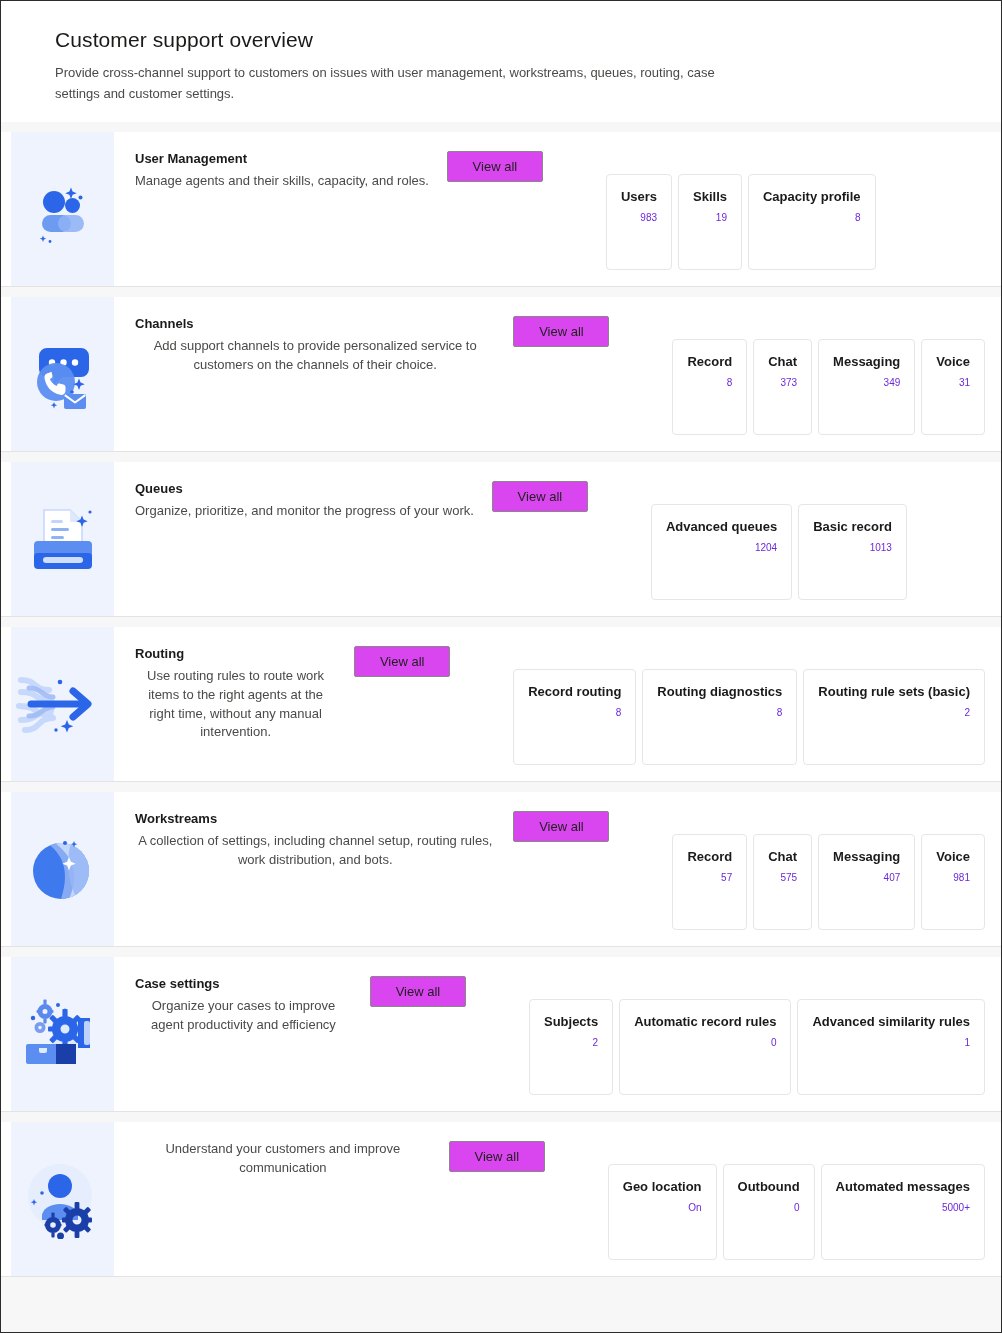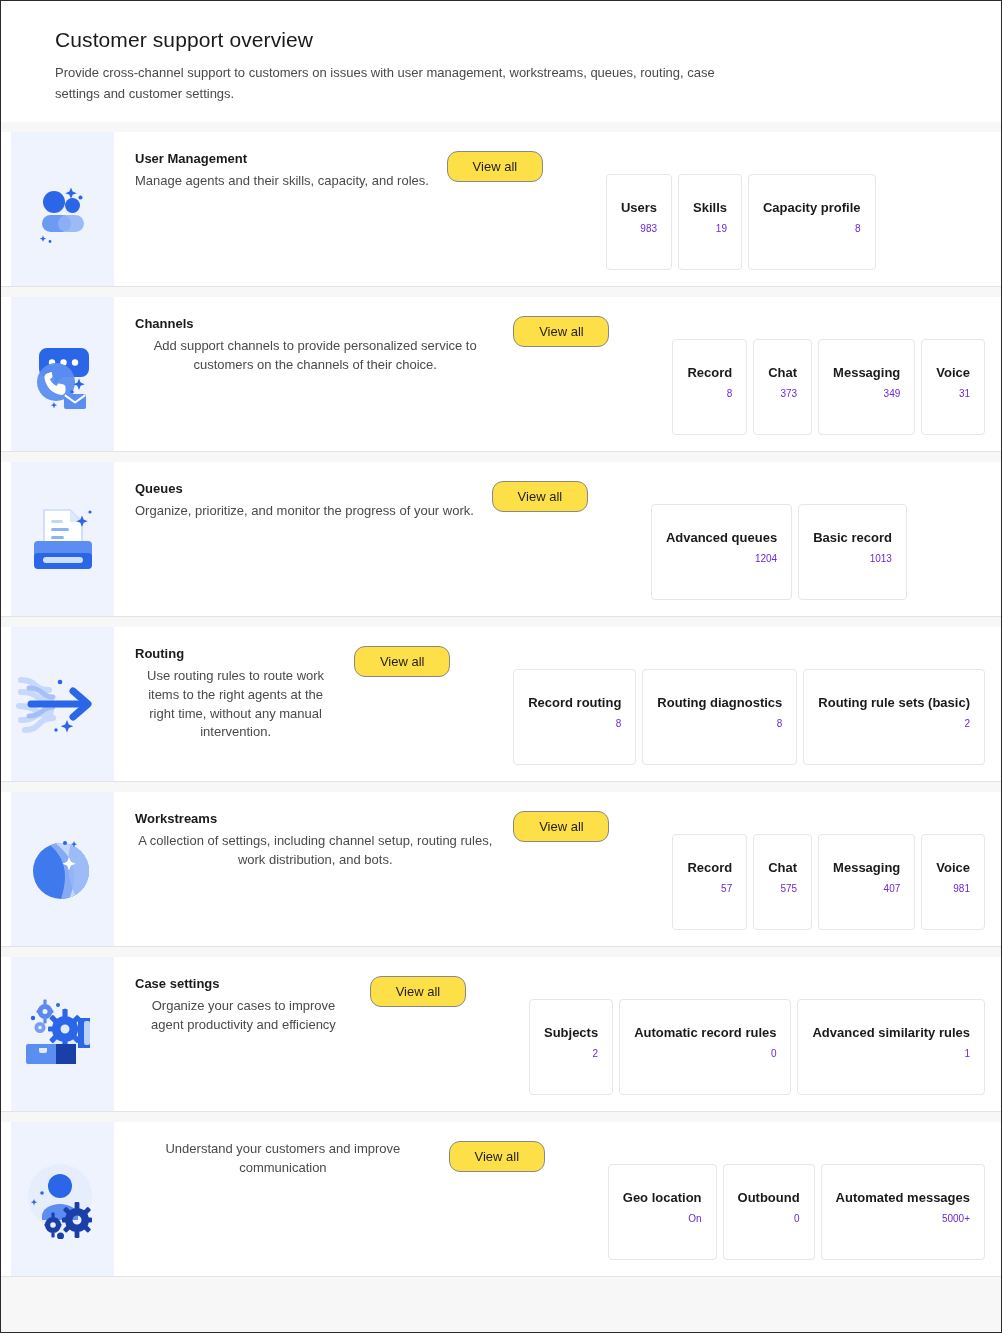--- a/index.html
+++ b/index.html
@@ -93,42 +93,42 @@
     font-size: 13px;
     color: #4a4a48;
     margin: 0;
     line-height: 1.45;
     text-align: center;
   }
   .view-all-btn {
     flex: 0 0 auto;
     min-width: 96px;
     padding: 7px 14px;
-    background: #fde047;
+    background: #d946ef;
     border: 1px solid #8a8886;
-    border-radius: 11px;
+    border-radius: 2px;
     font-family: "Liberation Sans", sans-serif;
     font-size: 13px;
     color: #201f1e;
     cursor: pointer;
     text-align: center;
     margin-top: 1px;
     margin-right: 63px;
   }
 
   .stat-row {
     display: flex;
     gap: 6px;
     margin-top: 24px;
   }
   .stat-tile {
     border: 1px solid #e6e6e6;
     border-radius: 4px;
     background: #ffffff;
-    padding: 24px 14px 14px 14px;
+    padding: 13px 14px 14px 14px;
     min-width: 56px;
     cursor: pointer;
   }
   .stat-label {
     font-size: 13px;
     font-weight: bold;
     color: #1b1a19;
     line-height: 1.35;
     white-space: nowrap;
   }

